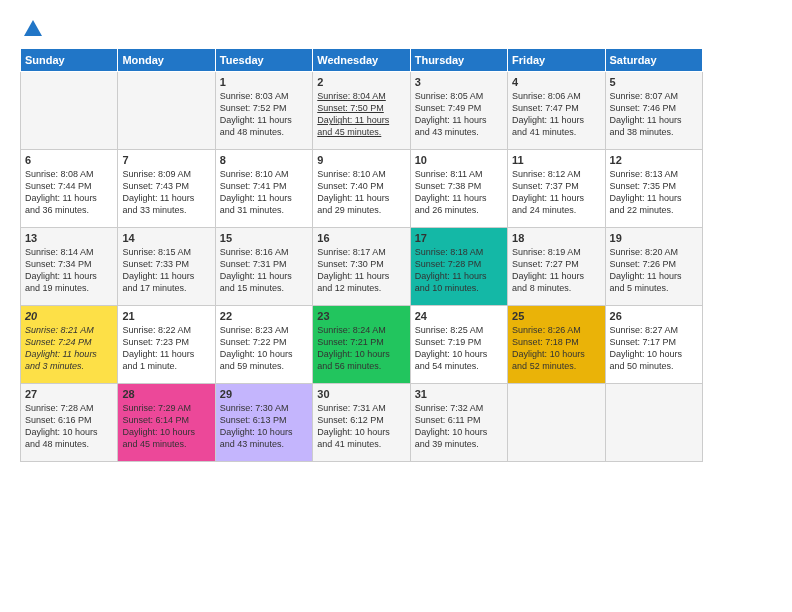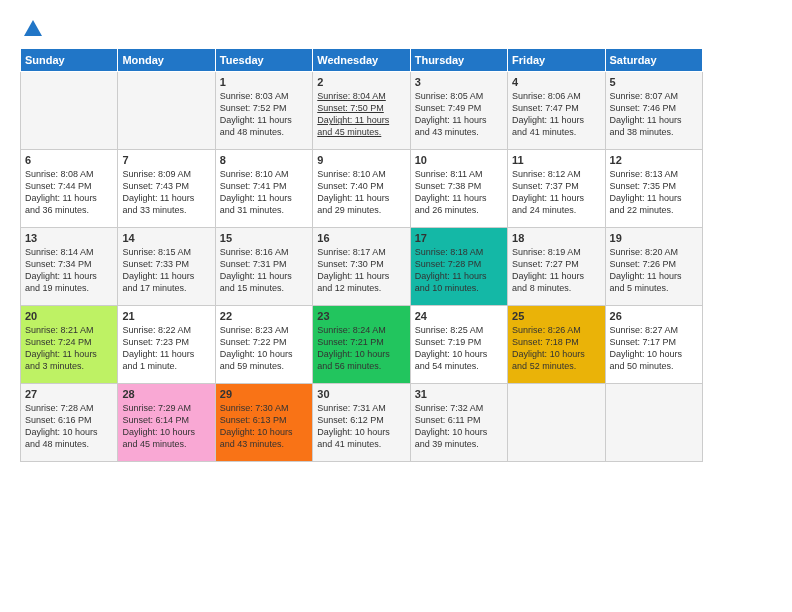--- a/index.html
+++ b/index.html
@@ -252,21 +252,21 @@
 Daylight: 11 hours and 8 minutes.</div>
           </td>
           <td style="background: rgb(245, 245, 245);">
             <span class="day-number">19</span>
             <div class="cell-content" style="white-space: pre-line;">Sunrise: 8:20 AM
 Sunset: 7:26 PM
 Daylight: 11 hours and 5 minutes.</div>
           </td>
         </tr>
         <tr>
-          <td style="background: #bef264;">
+          <td style="background: #fde047; font-style: italic;">
             <span class="day-number">20</span>
             <div class="cell-content" style="white-space: pre-line;">Sunrise: 8:21 AM
 Sunset: 7:24 PM
 Daylight: 11 hours and 3 minutes.</div>
           </td>
           <td style="background: rgb(255, 255, 255);">
             <span class="day-number">21</span>
             <div class="cell-content" style="white-space: pre-line;">Sunrise: 8:22 AM
 Sunset: 7:23 PM
 Daylight: 11 hours and 1 minute.</div>
@@ -302,27 +302,27 @@
 Daylight: 10 hours and 50 minutes.</div>
           </td>
         </tr>
         <tr>
           <td style="background: rgb(245, 245, 245);">
             <span class="day-number">27</span>
             <div class="cell-content" style="white-space: pre-line;">Sunrise: 7:28 AM
 Sunset: 6:16 PM
 Daylight: 10 hours and 48 minutes.</div>
           </td>
-          <td style="background: #f9a8d4;">
+          <td style="background: #ec4899;">
             <span class="day-number">28</span>
             <div class="cell-content" style="white-space: pre-line;">Sunrise: 7:29 AM
 Sunset: 6:14 PM
 Daylight: 10 hours and 45 minutes.</div>
           </td>
-          <td style="background: #f97316;">
+          <td style="background: #c4b5fd;">
             <span class="day-number">29</span>
             <div class="cell-content" style="white-space: pre-line;">Sunrise: 7:30 AM
 Sunset: 6:13 PM
 Daylight: 10 hours and 43 minutes.</div>
           </td>
           <td style="background: rgb(245, 245, 245);">
             <span class="day-number">30</span>
             <div class="cell-content" style="white-space: pre-line;">Sunrise: 7:31 AM
 Sunset: 6:12 PM
 Daylight: 10 hours and 41 minutes.</div>

